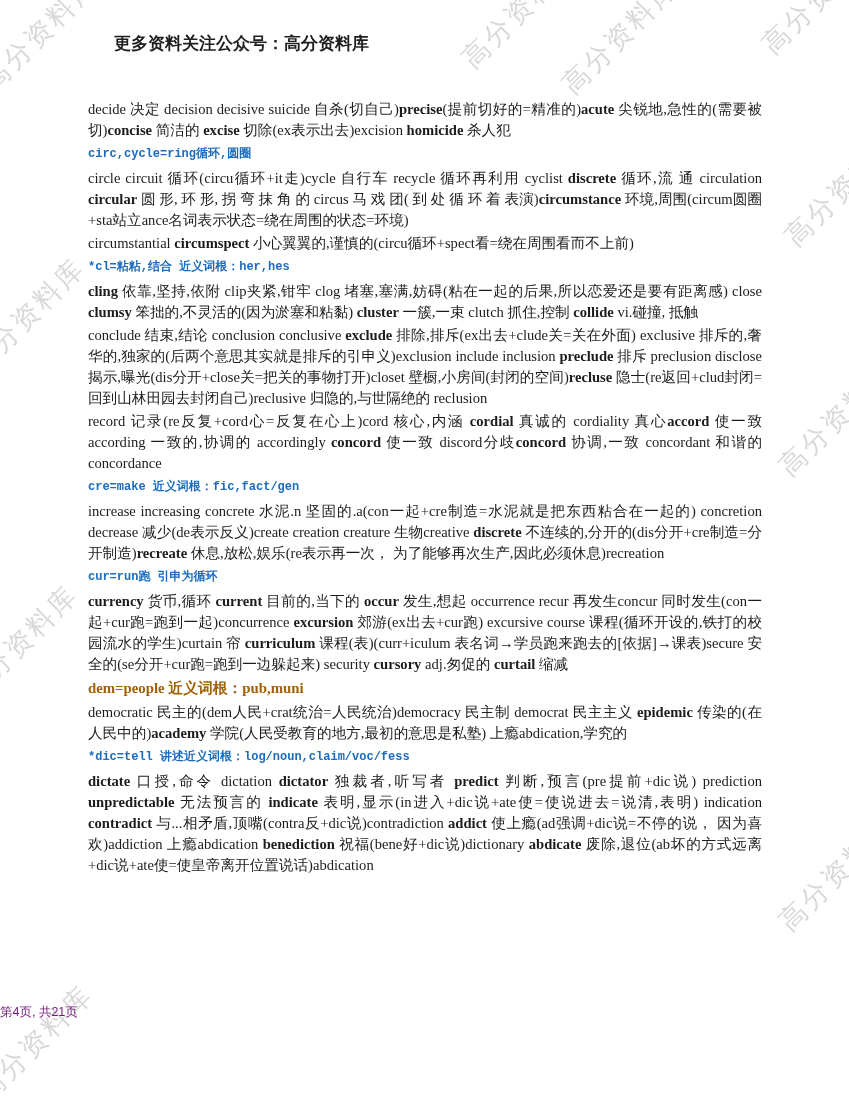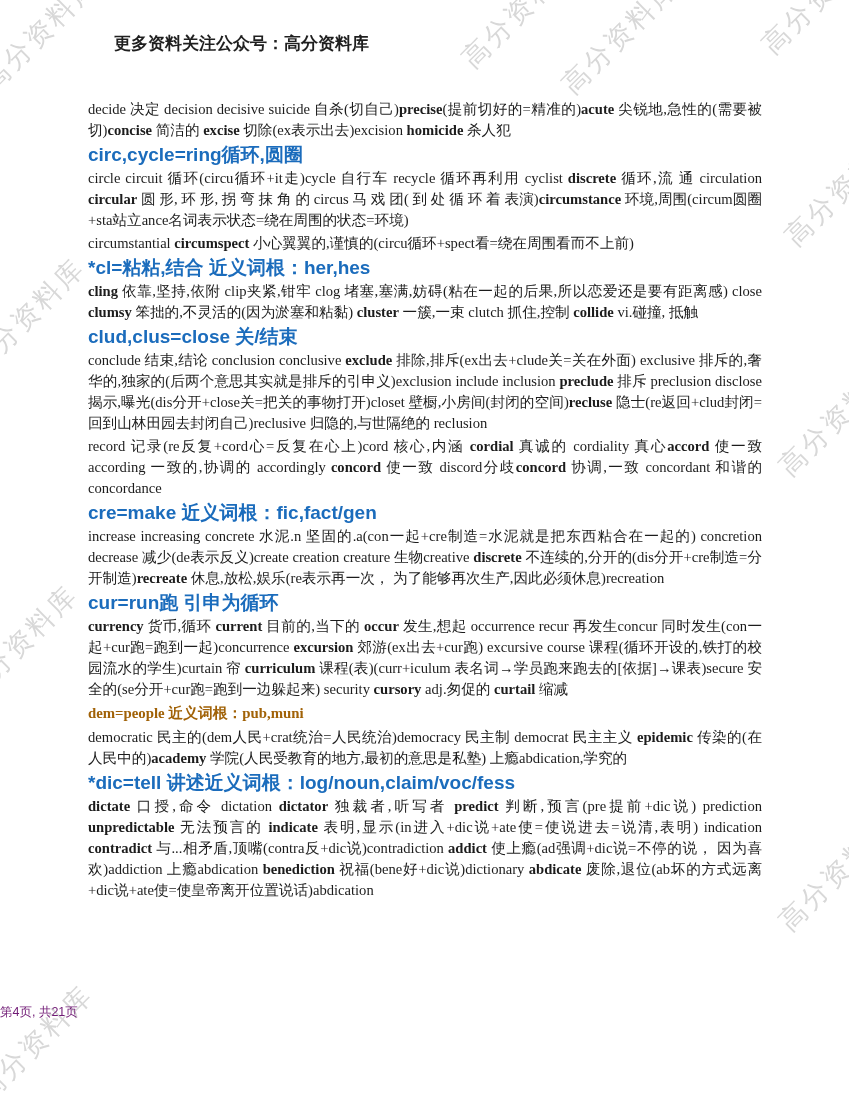--- a/index.html
+++ b/index.html
@@ -36,23 +36,23 @@
     left:88px;top:99px;
     width:674px;
     font-size:14.6px;
     line-height:21px;
   }
   .para{
     text-align:justify;
     margin:0 0 2px 0;
   }
   .root-heading{
-    font-family:Liberation Sans, sans-serif;
+    font-family:Liberation Mono, monospace;
     font-weight:bold;
-    font-size:19px;
+    font-size:12px;
     margin:3px 0 3px 0;
   }
   .root-heading.blue{ color:var(--accent-blue,#1b6cbc); }
   .root-heading.black{ color:#a16207; font-family:"Liberation Serif","DejaVu Serif",serif; font-size:14.8px;}
   .bold{font-weight:bold;}
   .doc-footer{
     position:absolute;
     left:0;right:0;top:1004px;
     text-align:left;
     font-family:"Liberation Sans","DejaVu Sans",sans-serif;
@@ -78,21 +78,20 @@
 
 <div class="doc-header">更多资料关注公众号：高分资料库</div>
 
 <div class="doc-body">
     <div class="para"><span>decide  决定  decision decisive suicide  自杀(切自己)</span><span class="bold">precise</span><span>(提前切好的=精准的)</span><span class="bold">acute</span><span> 尖锐地,急性的(需要被切)</span><span class="bold">concise</span><span> 简洁的  </span><span class="bold">excise</span><span> 切除(ex表示出去)excision </span><span class="bold">homicide</span><span> 杀人犯</span></div>
     <div class="root-heading blue"><span>circ,cycle=ring循环,圆圈</span></div>
     <div class="para"><span>circle circuit  循环(circu循环+it走)cycle  自行车  recycle  循环再利用  cyclist </span><span class="bold">discrete</span><span> 循环,流 通 circulation </span><span class="bold">circular</span><span> 圆 形, 环 形, 拐 弯 抹 角 的  circus  马 戏 团( 到 处 循 环 着 表演)</span><span class="bold">circumstance</span><span> 环境,周围(circum圆圈+sta站立ance名词表示状态=绕在周围的状态=环境)</span></div>
     <div class="para"><span>circumstantial   </span><span class="bold">circumspect</span><span>  小心翼翼的,谨慎的(circu循环+spect看=绕在周围看而不上前)</span></div>
     <div class="root-heading blue"><span>*cl=粘粘,结合  近义词根：her,hes</span></div>
     <div class="para"><span class="bold">cling</span><span> 依靠,坚持,依附  clip夹紧,钳牢  clog  堵塞,塞满,妨碍(粘在一起的后果,所以恋爱还是要有距离感) close </span><span class="bold">clumsy</span><span>  笨拙的,不灵活的(因为淤塞和粘黏) </span><span class="bold">cluster</span><span>  一簇,一束 clutch  抓住,控制 </span><span class="bold">collide</span><span> vi.碰撞, 抵触</span></div>
-    <div class="root-heading blue"><span>clud,clus=close  关/结束</span></div>
     <div class="para"><span>conclude  结束,结论  conclusion conclusive </span><span class="bold">exclude</span><span>  排除,排斥(ex出去+clude关=关在外面) exclusive  排斥的,奢华的,独家的(后两个意思其实就是排斥的引申义)exclusion include inclusion </span><span class="bold">preclude</span><span>  排斥   preclusion disclose  揭示,曝光(dis分开+close关=把关的事物打开)closet 壁橱,小房间(封闭的空间)</span><span class="bold">recluse</span><span>  隐士(re返回+clud封闭=回到山林田园去封闭自己)reclusive  归隐的,与世隔绝的  reclusion</span></div>
     <div class="para"><span>record  记录(re反复+cord心=反复在心上)cord  核心,内涵  </span><span class="bold">cordial</span><span>  真诚的  cordiality  真心</span><span class="bold">accord</span><span> 使一致  according  一致的,协调的  accordingly </span><span class="bold">concord</span><span>  使一致   discord分歧</span><span class="bold">concord</span><span>  协调,一致  concordant  和谐的  concordance</span></div>
     <div class="root-heading blue"><span>cre=make  近义词根：fic,fact/gen</span></div>
     <div class="para"><span>increase increasing concrete  水泥.n  坚固的.a(con一起+cre制造=水泥就是把东西粘合在一起的) concretion decrease  减少(de表示反义)create creation creature  生物creative </span><span class="bold">discrete</span><span>  不连续的,分开的(dis分开+cre制造=分开制造)</span><span class="bold">recreate</span><span>  休息,放松,娱乐(re表示再一次， 为了能够再次生产,因此必须休息)recreation</span></div>
     <div class="root-heading blue"><span>cur=run跑  引申为循环</span></div>
     <div class="para"><span class="bold">currency</span><span>  货币,循环  </span><span class="bold">current</span><span>  目前的,当下的  </span><span class="bold">occur</span><span>  发生,想起   occurrence recur  再发生concur 同时发生(con一起+cur跑=跑到一起)concurrence  </span><span class="bold">excursion</span><span>  郊游(ex出去+cur跑) excursive course  课程(循环开设的,铁打的校园流水的学生)curtain  帘  </span><span class="bold">curriculum</span><span>  课程(表)(curr+iculum  表名词→学员跑来跑去的[依据]→课表)secure  安全的(se分开+cur跑=跑到一边躲起来) security </span><span class="bold">cursory</span><span> adj.匆促的  </span><span class="bold">curtail</span><span>  缩减</span></div>
     <div class="root-heading black"><span>dem=people  近义词根：pub,muni</span></div>
     <div class="para"><span>democratic  民主的(dem人民+crat统治=人民统治)democracy  民主制  democrat  民主主义 </span><span class="bold">epidemic</span><span>  传染的(在人民中的)</span><span class="bold">academy</span><span>  学院(人民受教育的地方,最初的意思是私塾) 上瘾abdication,学究的</span></div>
     <div class="root-heading blue"><span>*dic=tell  讲述近义词根：log/noun,claim/voc/fess</span></div>
     <div class="para"><span class="bold">dictate</span><span>  口授,命令   dictation </span><span class="bold">dictator</span><span>  独裁者,听写者   </span><span class="bold">predict</span><span>  判断,预言(pre提前+dic说) prediction </span><span class="bold">unpredictable</span><span>  无法预言的  </span><span class="bold">indicate</span><span>  表明,显示(in进入+dic说+ate使=使说进去=说清,表明) indication </span><span class="bold">contradict</span><span>  与...相矛盾,顶嘴(contra反+dic说)contradiction </span><span class="bold">addict</span><span>  使上瘾(ad强调+dic说=不停的说， 因为喜欢)addiction  上瘾abdication </span><span class="bold">benediction</span><span>  祝福(bene好+dic说)dictionary </span><span class="bold">abdicate</span><span>  废除,退位(ab坏的方式远离+dic说+ate使=使皇帝离开位置说话)abdication</span></div>

